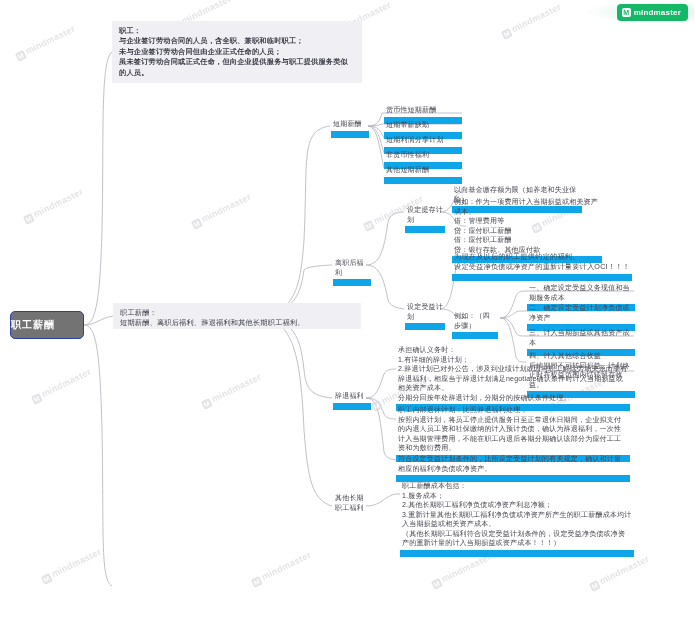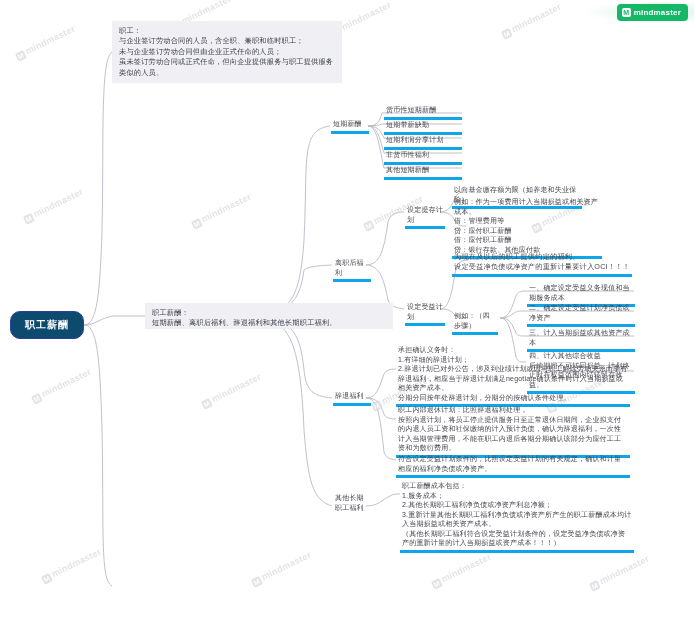--- a/index.html
+++ b/index.html
@@ -38,30 +38,29 @@
     margin-right:2px;
     vertical-align:-1px;
   }
 
   
   #links{position:absolute;left:0;top:0;width:696px;height:640px;}
 
   
   .root-node{
     position:absolute;
-    background:#0c4a6e;
+    background:#737373;
     border:1px solid #2d3fa0;
-    border-radius:10px;
+    border-radius:5px;
     color:#ffffff;
     font-size:10px;
     font-weight:700;
     letter-spacing:1px;
     display:flex;
     align-items:center;
-    justify-content:center;
     box-sizing:border-box;
   }
 
   
   .note{
     position:absolute;
     background:#f0f0f4;
     color:#3a3a46;
     font-size:7.2px;
     line-height:10.4px;
@@ -75,21 +74,21 @@
   .lbl{
     position:absolute;
     color:#44444e;
     font-size:7px;
     line-height:9.5px;
     letter-spacing:.2px;
     white-space:pre-line;
     box-sizing:border-box;
     padding:1px 2px 2px 2px;
   }
-  .lbl.ul{border-bottom:3px solid #0ea5e9;}
+  .lbl.ul{border-bottom:7px solid #0ea5e9;}
   .lbl.big{font-size:7.2px;line-height:10.2px;}
 
   
   .logo{
     position:absolute;
     right:8px;top:4px;
     height:17px;
     background:#14b866;
     border-radius:4px;
     display:flex;
@@ -192,26 +191,26 @@
   <div class="logo-glow"></div>
   <div class="logo">
     <span class="mk">M</span>
     <span>mindmaster</span>
   </div>
 
   <div class="root-node" style="left:10px;top:311px;width:74px;height:28px;">
     <span>职工薪酬</span>
   </div>
 
-  <div class="note" style="left:112px;top:21px;width:230px;height:62px;">职工：
+  <div class="note" style="left:112px;top:21px;width:250px;height:62px;font-weight:bold;">职工：
 与企业签订劳动合同的人员，含全职、兼职和临时职工；
 未与企业签订劳动合同但由企业正式任命的人员；
 虽未签订劳动合同或正式任命，但向企业提供服务与职工提供服务类似的人员。</div>
 
-  <div class="note" style="left:113px;top:303px;width:248px;height:26px;margin-left:32px;">职工薪酬：
+  <div class="note" style="left:113px;top:303px;width:248px;height:26px;">职工薪酬：
 短期薪酬、离职后福利、辞退福利和其他长期职工福利。</div>
 
 
   <div class="lbl ul" style="left:331px;top:118px;width:38px;">短期薪酬</div>
 
   <div class="lbl ul" style="left:384px;top:104px;width:78px;">货币性短期薪酬</div>
   <div class="lbl ul" style="left:384px;top:119px;width:78px;">短期带薪缺勤</div>
   <div class="lbl ul" style="left:384px;top:134px;width:78px;">短期利润分享计划</div>
   <div class="lbl ul" style="left:384px;top:149px;width:78px;">非货币性福利</div>
   <div class="lbl ul" style="left:384px;top:164px;width:78px;">其他短期薪酬</div>

